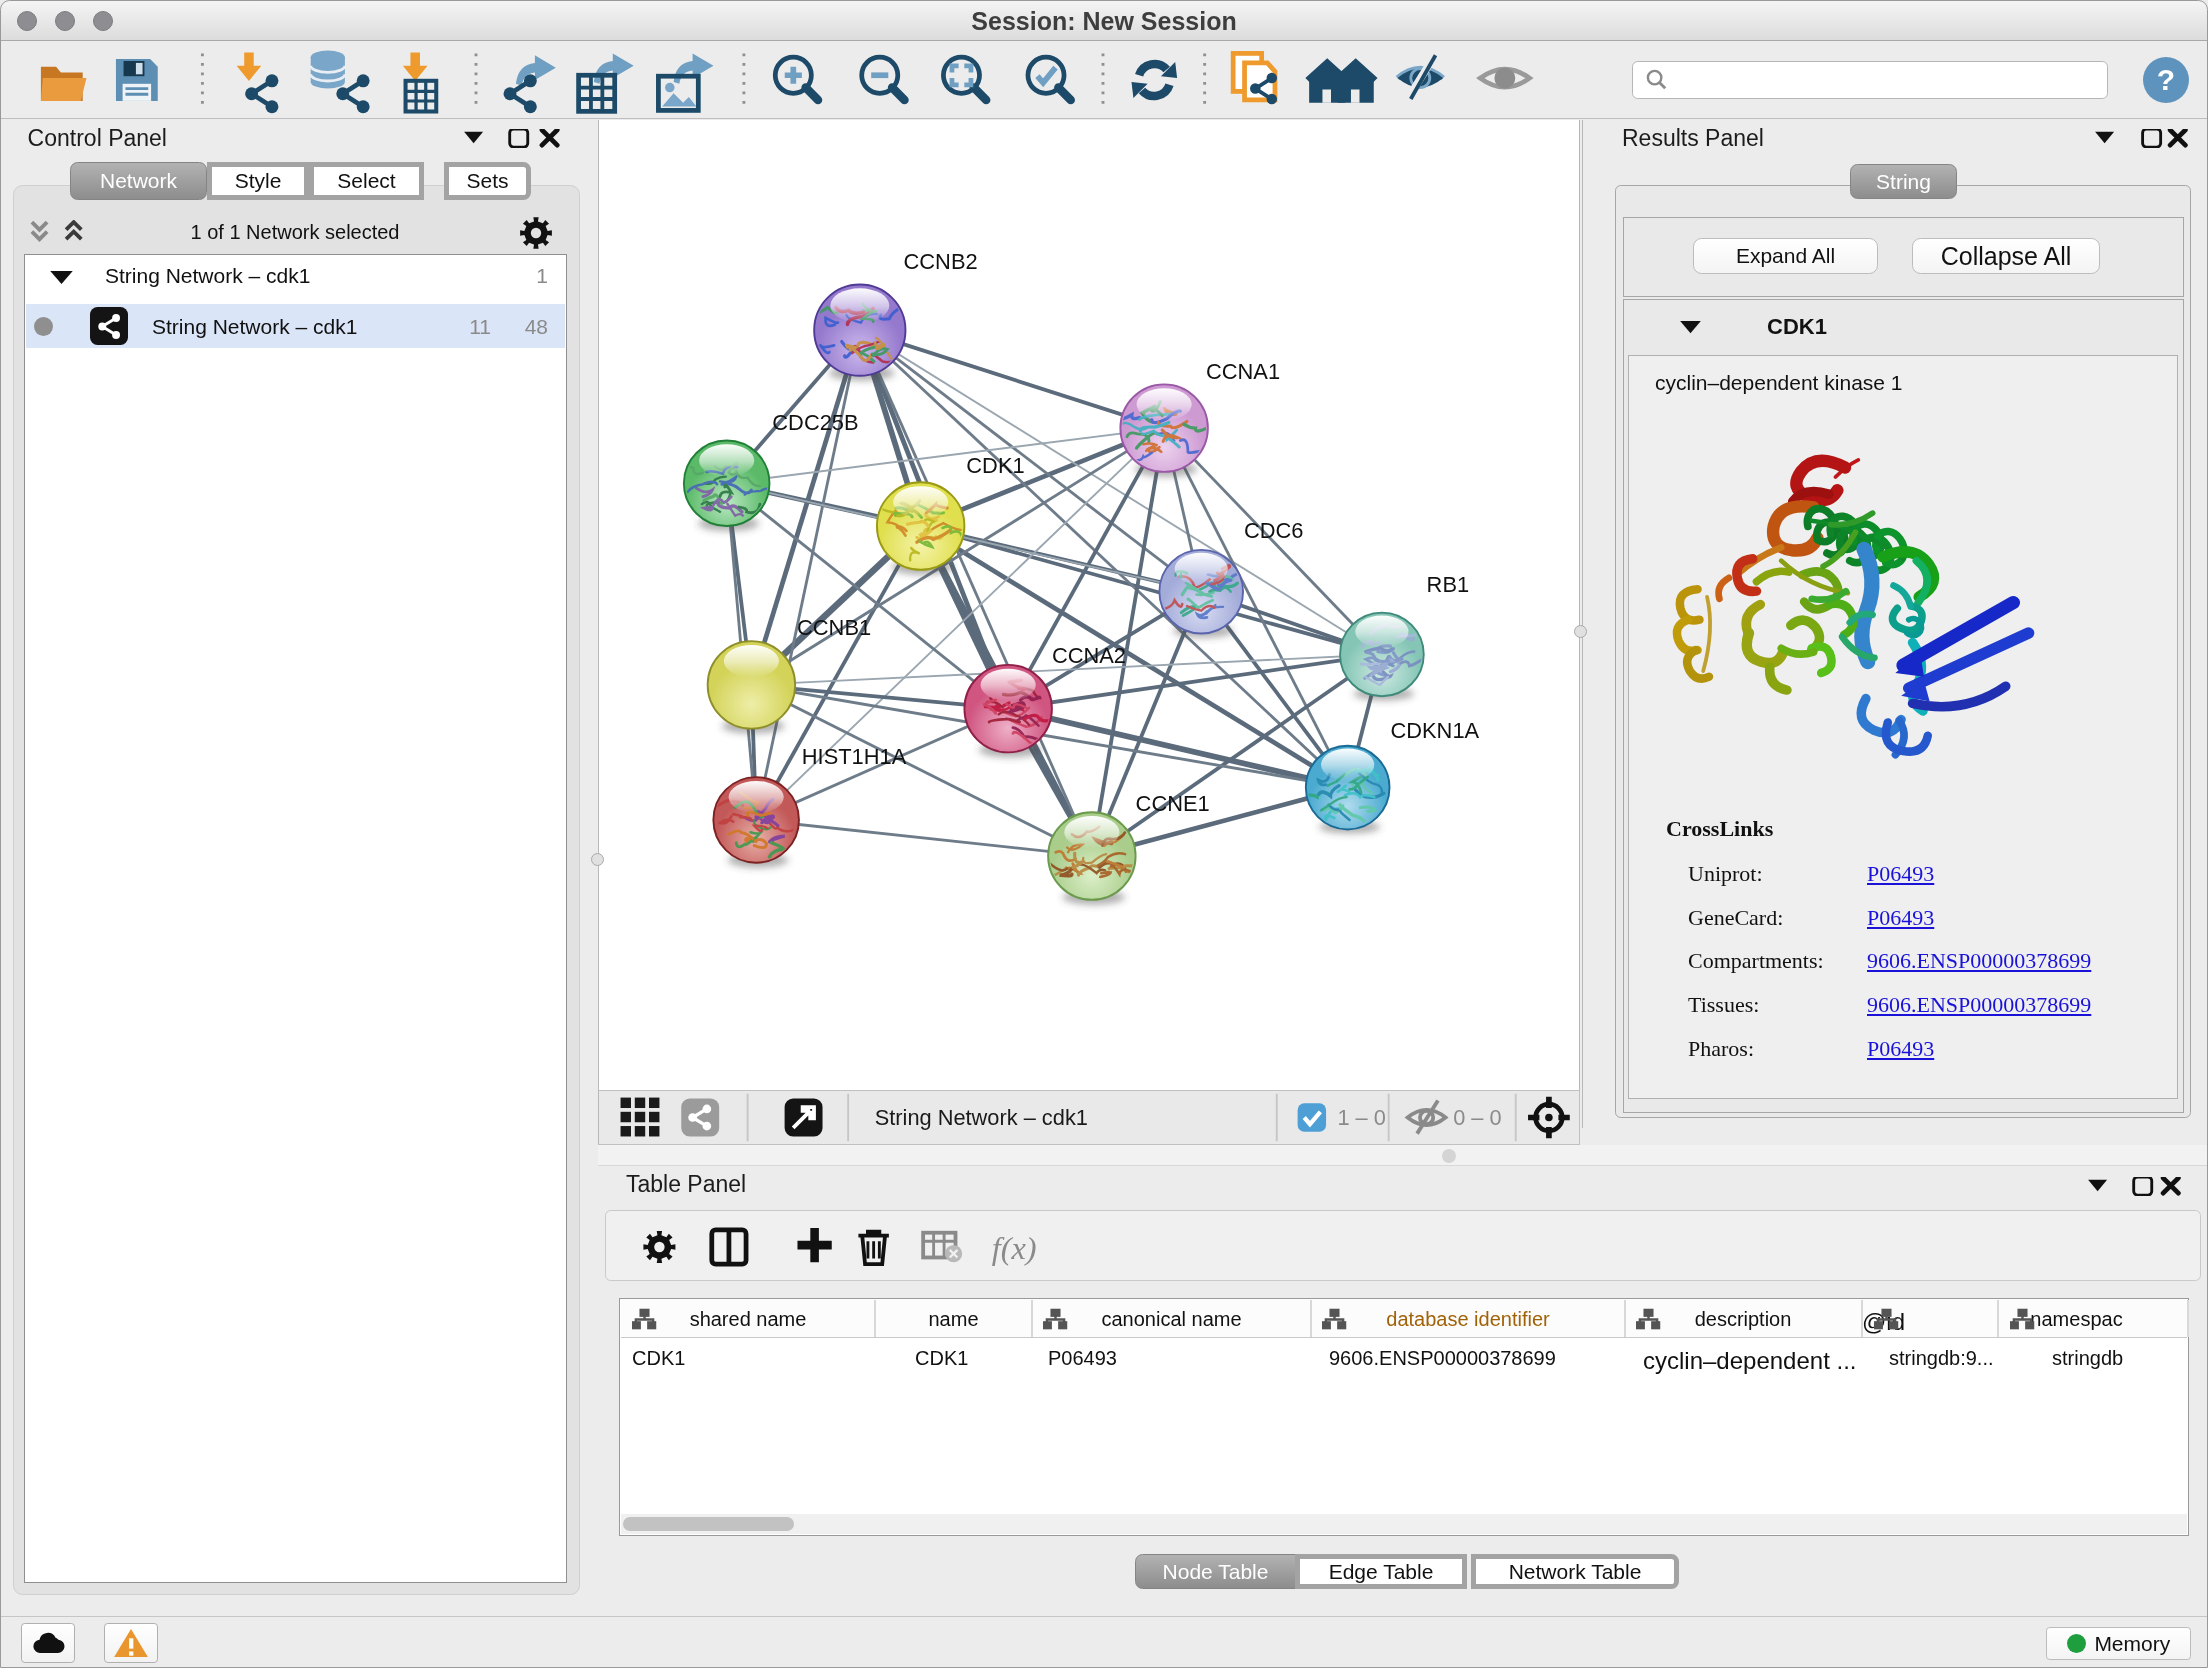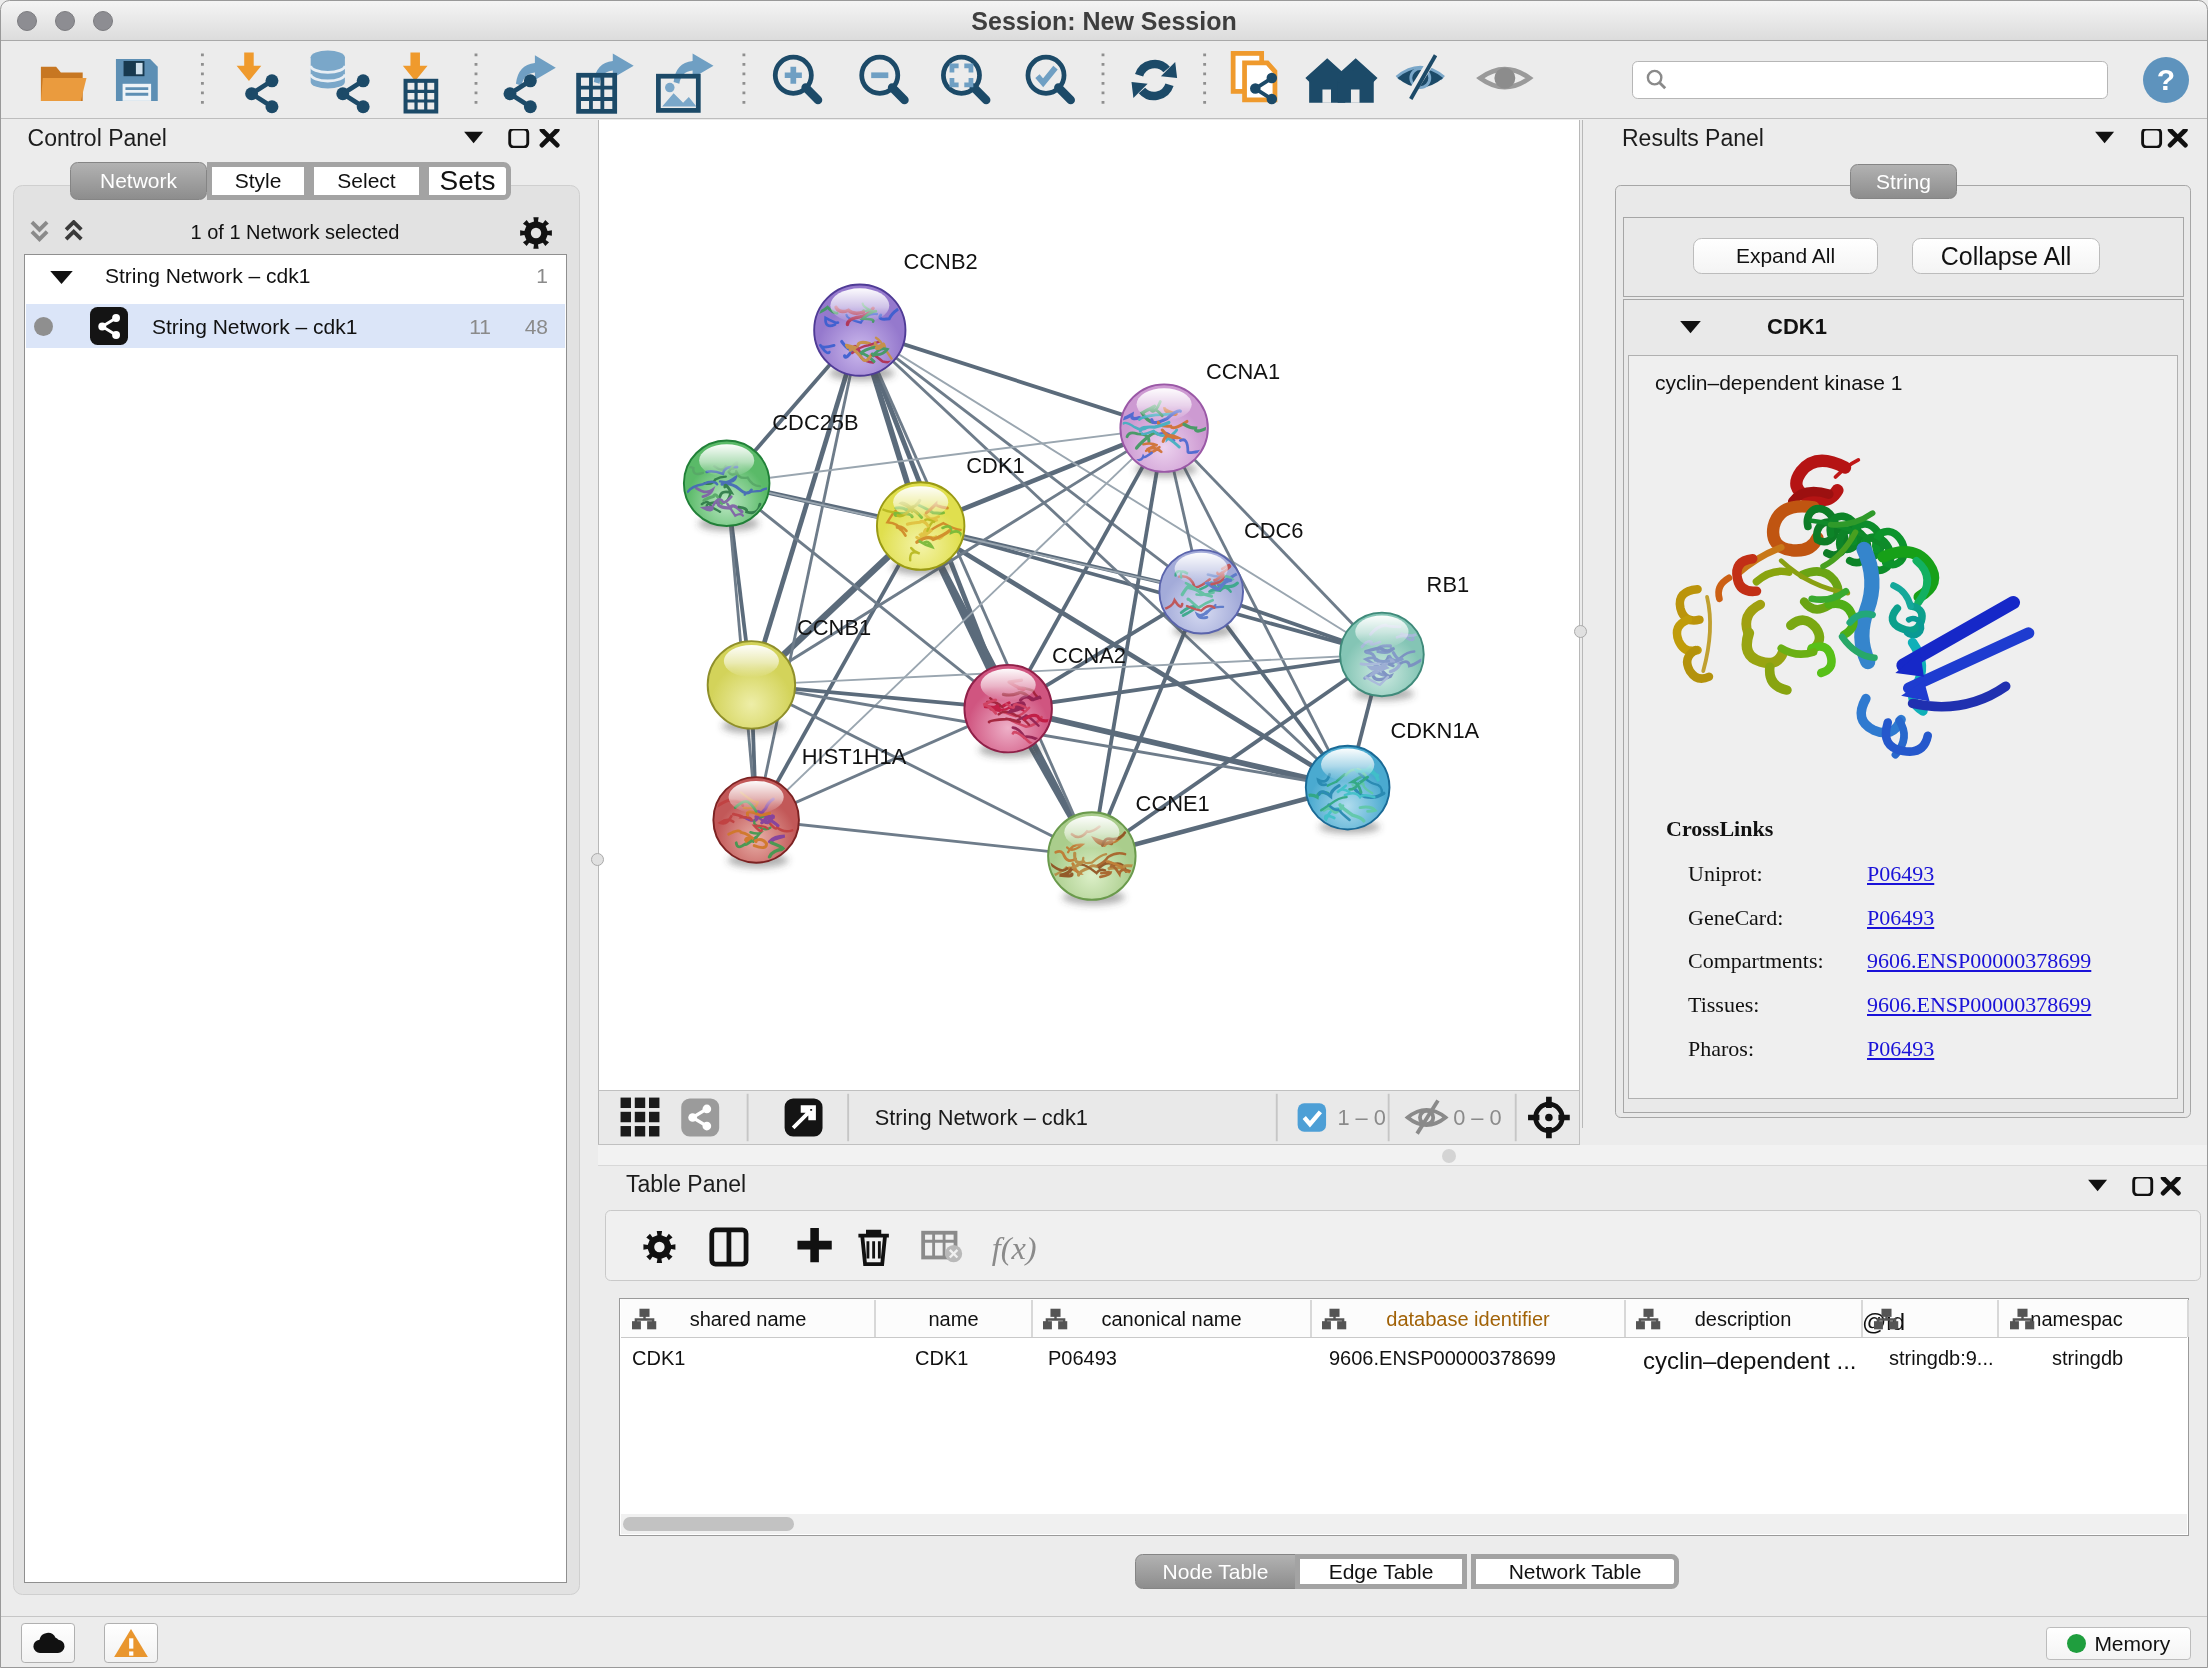--- a/index.html
+++ b/index.html
@@ -156,21 +156,21 @@
 <path d="M0 3 h20 l-10 12 z" fill="#111"></path>
 <rect x="48" y="0" width="19" height="19" rx="4" fill="none" stroke="#111" stroke-width="3"></rect>
 <path d="M82 1 L98 17 M98 1 L82 17" stroke="#111" stroke-width="5" stroke-linecap="round"></path>
 </svg>
 
 <div class="abs" style="left:13.3px;top:185px;width:567px;height:1410px;background:#e2e2e2;border:1px solid #cfcfcf;border-radius:9.5px;"></div>
 
 <div class="abs graytab" style="left:70px;top:162px;width:137px;height:38px;font-size:21px;">Network</div>
 <div class="abs whitetab" style="left:207px;top:162px;width:102px;height:38px;font-size:21px;">Style</div>
 <div class="abs whitetab" style="left:309px;top:162px;width:115px;height:38px;font-size:21px;">Select</div>
-<div class="abs whitetab" style="left:424px;top:162px;width:87px;height:38px;font-size:28px;border-radius:0 7.6px 7.6px 0;">Sets</div>
+<div class="abs whitetab" style="left:444px;top:162px;width:87px;height:38px;font-size:21px;border-radius:0 7.6px 7.6px 0;">Sets</div>
 
 <svg class="abs" style="left:30px;top:220px;" width="57" height="27" viewBox="0 0 60 28">
 <path d="M2 2 l8 8 8-8 M2 12 l8 8 8-8" stroke="#8a8a8a" stroke-width="4" fill="none"></path>
 <path d="M38 10 l8-8 8 8 M38 20 l8-8 8 8" stroke="#3a3a3a" stroke-width="4" fill="none"></path>
 </svg>
 <div class="abs" style="left:105px;top:221px;width:380px;text-align:center;font-size:20px;color:#111;">1 of 1 Network selected</div>
 <svg class="abs" style="left:519px;top:216px;" width="34" height="34" viewBox="0 0 36 36">
 <path d="M34.8 15.2 L34.8 20.8 L30.3 20.1 L28.2 25.3 L31.8 27.9 L27.9 31.8 L25.3 28.2 L20.1 30.3 L20.8 34.8 L15.2 34.8 L15.9 30.3 L10.7 28.2 L8.1 31.8 L4.2 27.9 L7.8 25.3 L5.7 20.1 L1.2 20.8 L1.2 15.2 L5.7 15.9 L7.8 10.7 L4.2 8.1 L8.1 4.2 L10.7 7.8 L15.9 5.7 L15.2 1.2 L20.8 1.2 L20.1 5.7 L25.3 7.8 L27.9 4.2 L31.8 8.1 L28.2 10.7 L30.3 15.9 Z" fill="#111"></path>
     <circle cx="18" cy="18" r="5.5" fill="#e2e2e2"></circle>
 </svg>

